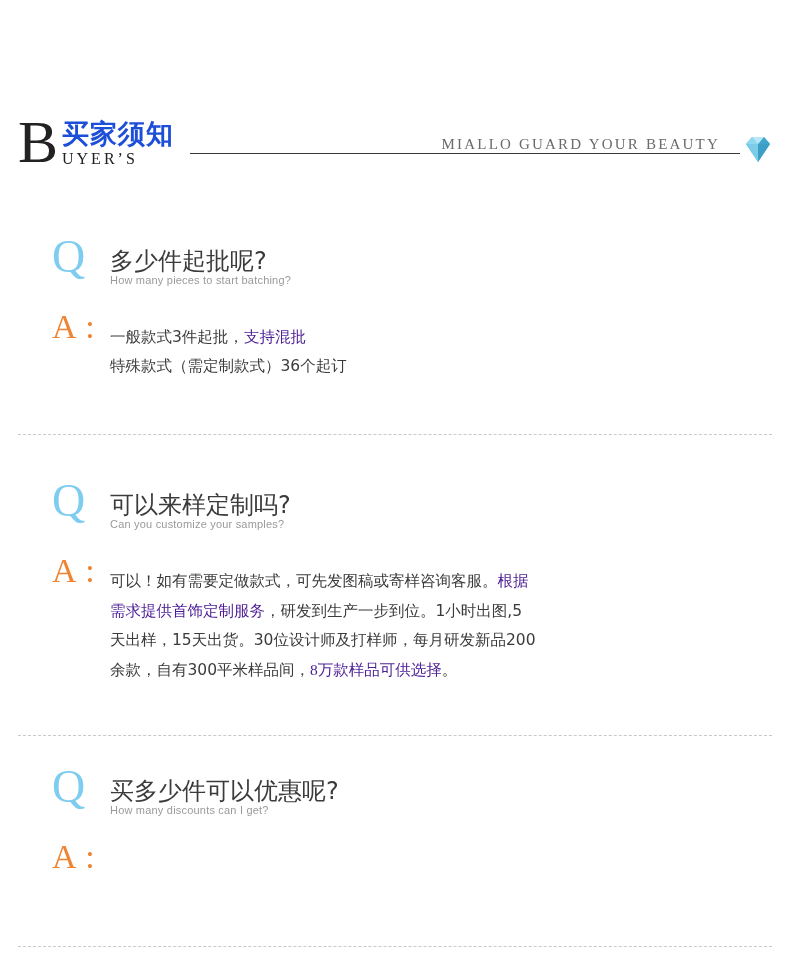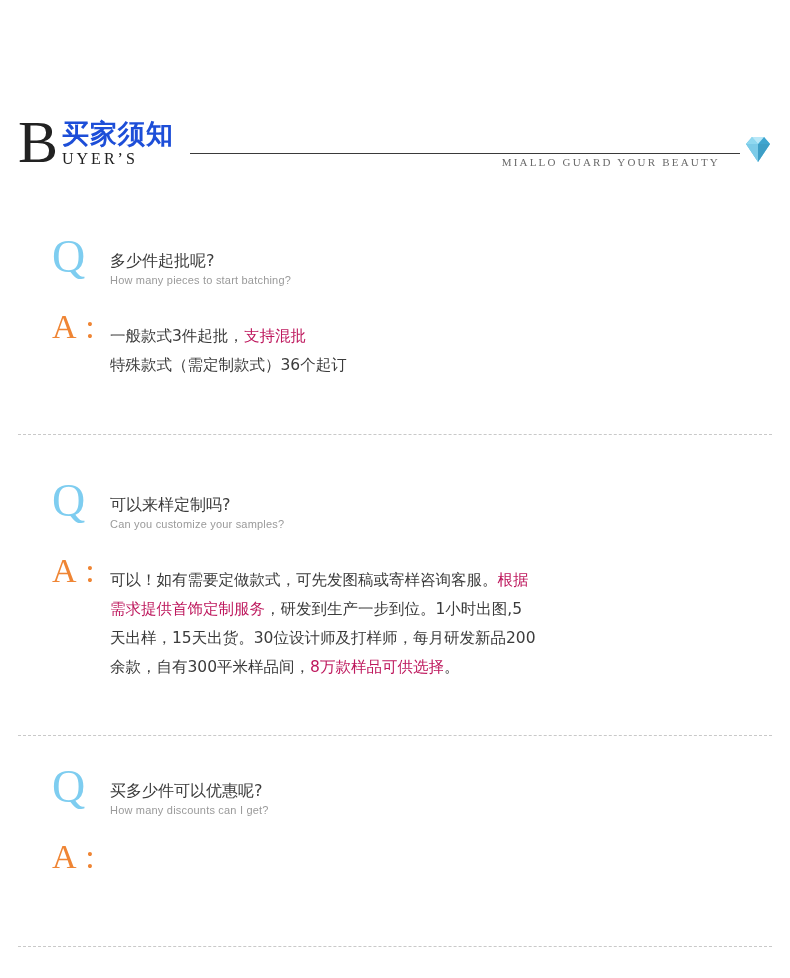--- a/index.html
+++ b/index.html
@@ -71,23 +71,23 @@
     position: absolute;
     left: 190px;
     top: 57px;
     width: 550px;
     height: 1px;
     background: #3a3a3a;
   }
   .header-tagline {
     position: absolute;
     right: 70px;
-    top: 60px;
-    font-family: "Liberation Serif", serif;
-    font-size: 11px;
+    top: 40px;
+    font-family: "Liberation Serif", serif;
+    font-size: 15px;
     letter-spacing: 2.2px;
     color: #6a6a6a;
     white-space: nowrap;
   }
   .diamond-icon {
     position: absolute;
     right: 12px;
     top: 38px;
     width: 40px;
     height: 32px;
@@ -118,42 +118,43 @@
     left: 52px;
     top: -12px;
     font-family: "Liberation Serif", serif;
     font-size: 34px;
     color: #ef8534;
     line-height: 34px;
     letter-spacing: 1px;
   }
   .q-cn {
     font-family: "DejaVu Sans", sans-serif;
-    font-size: 16px;
+    font-size: 24px;
     color: #3b3b3b;
     line-height: 26px;
   }
   .q-en {
     font-family: "Liberation Sans", sans-serif;
     font-size: 11px;
     color: #9a9a9a;
     letter-spacing: 0.2px;
   }
   .a-row {
     position: relative;
     padding-left: 110px;
   }
   .a-text {
     font-family: "DejaVu Sans", sans-serif;
     font-size: 15.5px;
     line-height: 29px;
     color: #3b3b3b;
   }
   .hl {
-    color: #be185d;
+    color: #4c1d95;
+    font-family: Liberation Serif, serif;
   }
 
   .divider {
     position: absolute;
     left: 18px;
     width: 754px;
     height: 0;
     border-top: 1px dashed #c9c9c9;
   }
 </style>

